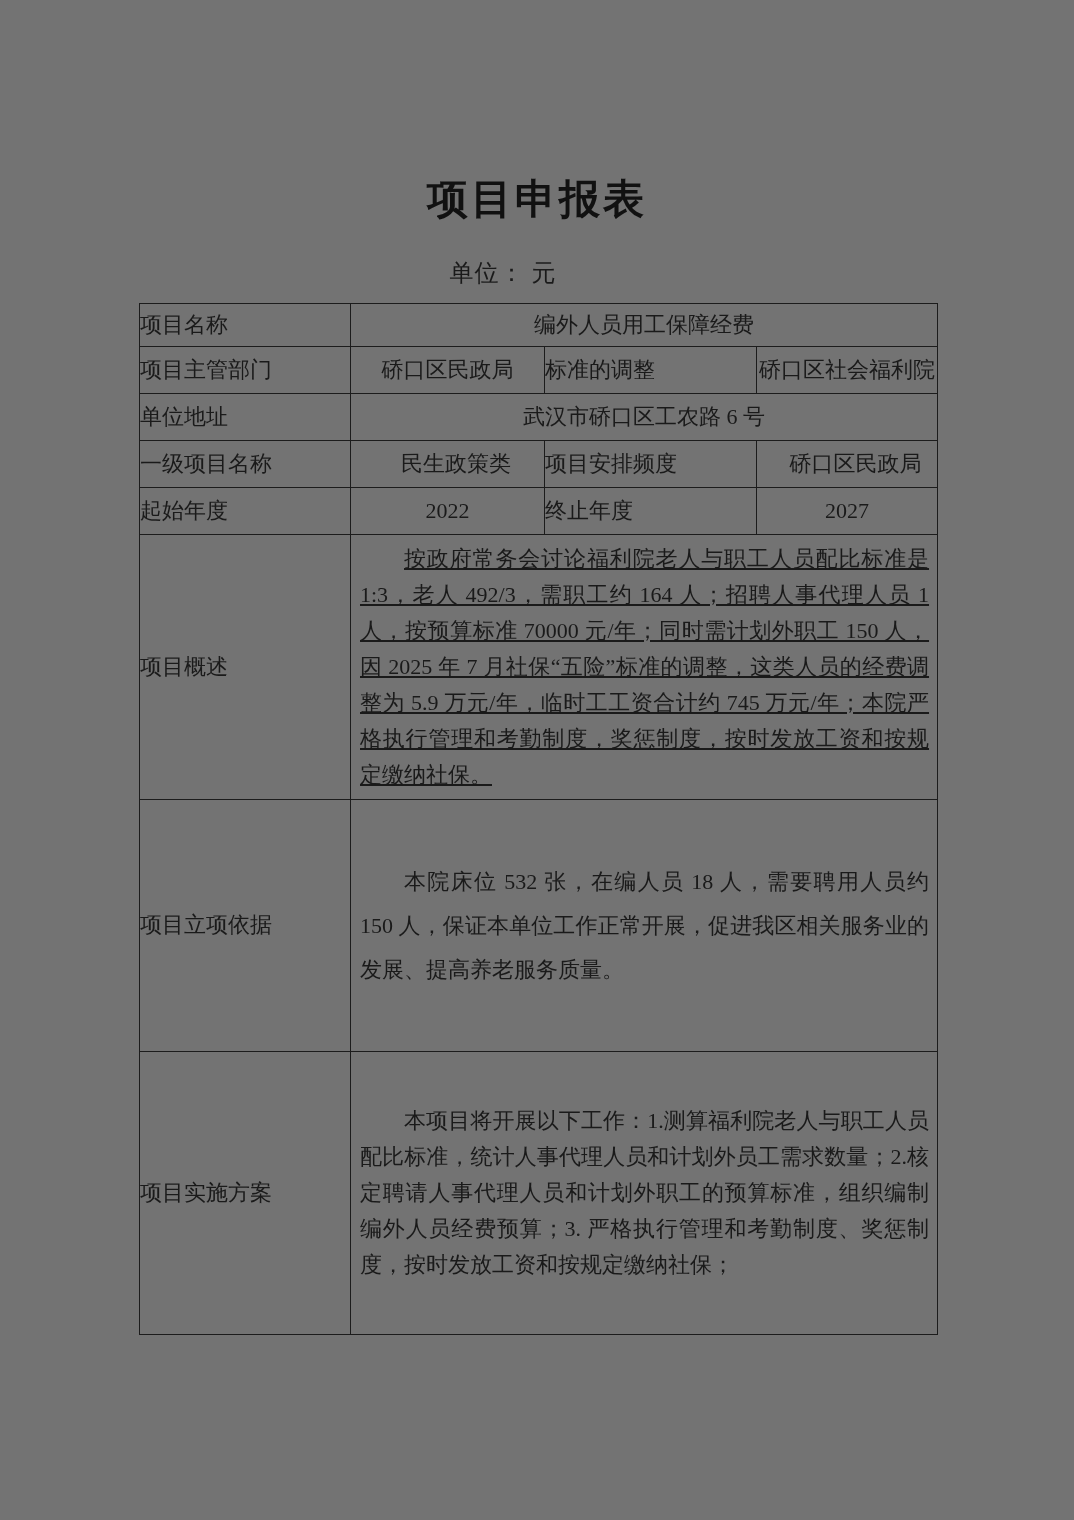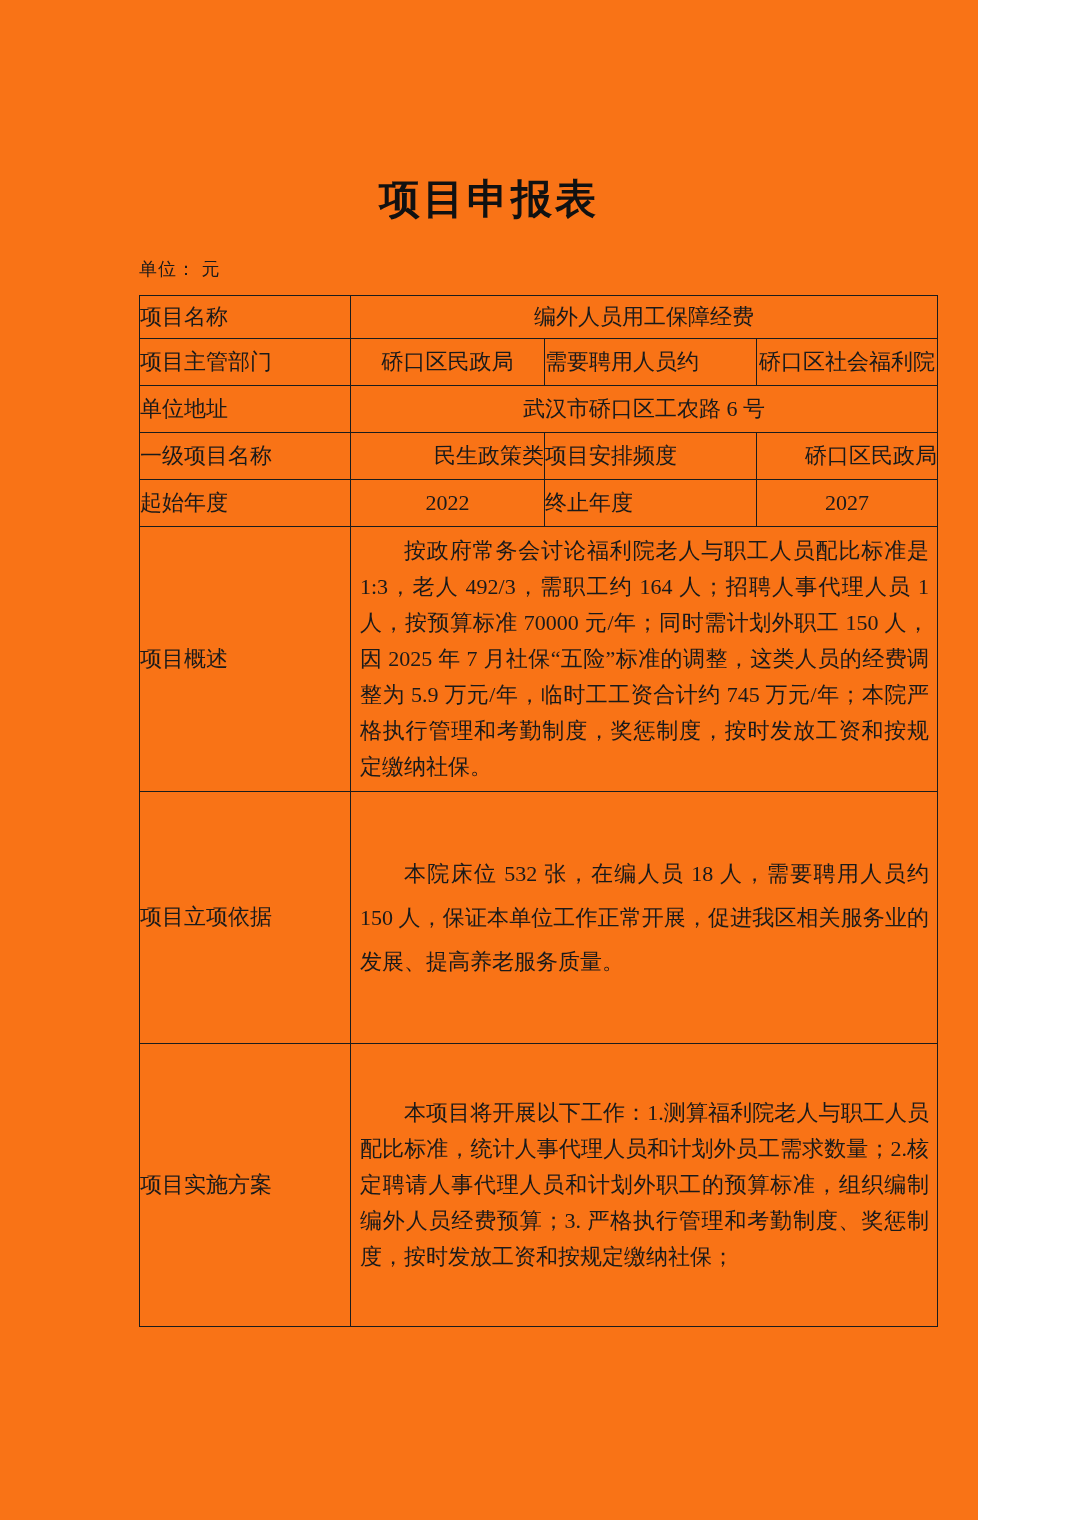--- a/index.html
+++ b/index.html
@@ -4,39 +4,39 @@
 <style>
   * { margin: 0; padding: 0; box-sizing: border-box; }
   html, body {
     width: 1074px;
     background: #ffffff;
     font-family: "Liberation Serif", "DejaVu Serif", serif;
     color: #1a1a1a;
   }
   .page {
     position: relative;
-    width: 978px;
+    width: 1074px;
     height: 1520px;
-    background: #f97316;
+    background: #737373;
     overflow: hidden;
   }
   .doc-title {
     margin-top: 172px;
     text-align: center;
     font-size: 41px;
     font-weight: bold;
     letter-spacing: 3px;
     color: #111111;
   }
   .unit-line {
     width: 798px;
     margin: 30px auto 0 139px;
-    text-align: left;
+    text-align: center;
     padding-right: 70px;
-    font-size: 18px;
+    font-size: 24px;
     color: #1a1a1a;
     letter-spacing: 1px;
   }
   table.form {
     border-collapse: collapse;
     table-layout: fixed;
     width: 798px;
     margin-left: 139px;
     margin-top: 14px;
   }
@@ -51,27 +51,27 @@
   col.c2 { width: 194px; }
   col.c3 { width: 212px; }
   col.c4 { width: 181px; }
   tr.r-small  { height: 43px; }
   tr.r-small2 { height: 47px; }
   tr.r-overview { height: 256px; }
   tr.r-basis    { height: 252px; }
   tr.r-plan     { height: 283px; }
   td.lbl { }
   td.val-center { text-align: center; }
-  td.val-left { text-align: right; padding-left: 17px; }
+  td.val-left { text-align: center; padding-left: 17px; }
   td.longtext {
     text-align: justify;
     padding: 6px 8px 6px 9px;
   }
   td.longtext .para { text-indent: 2em; }
-  td.lt-overview .para { line-height: 36px; }
+  td.lt-overview .para { line-height: 36px; text-decoration: underline; }
   td.lt-basis .para    { line-height: 44px; }
   td.lt-plan .para     { line-height: 36px; }
 </style>
 </head>
 <body>
 
 <div class="page">
 
   <div class="doc-title">项目申报表</div>
 
@@ -87,21 +87,21 @@
 
     <tbody>
         <tr class="r-small">
       <td class="lbl">项目名称</td>
       <td class="val-center" colspan="3">编外人员用工保障经费</td>
     </tr>
 
     <tr class="r-small2">
       <td class="lbl">项目主管部门</td>
       <td class="val-center">硚口区民政局</td>
-      <td class="lbl">需要聘用人员约</td>
+      <td class="lbl">标准的调整</td>
       <td class="val-center">硚口区社会福利院</td>
     </tr>
 
 
     <tr class="r-small2">
       <td class="lbl">单位地址</td>
       <td class="val-center" colspan="3">武汉市硚口区工农路 6 号</td>
     </tr>
 
     <tr class="r-small2">

